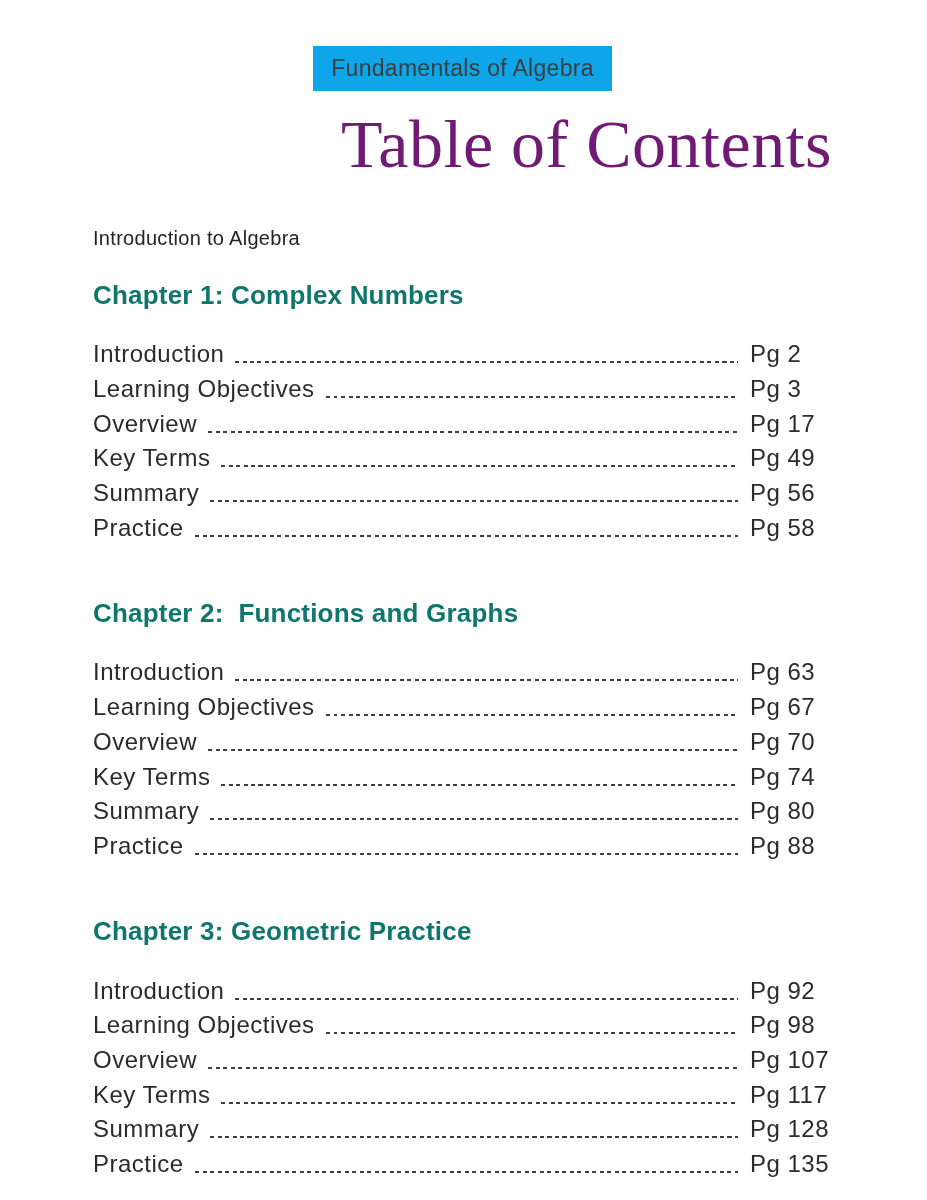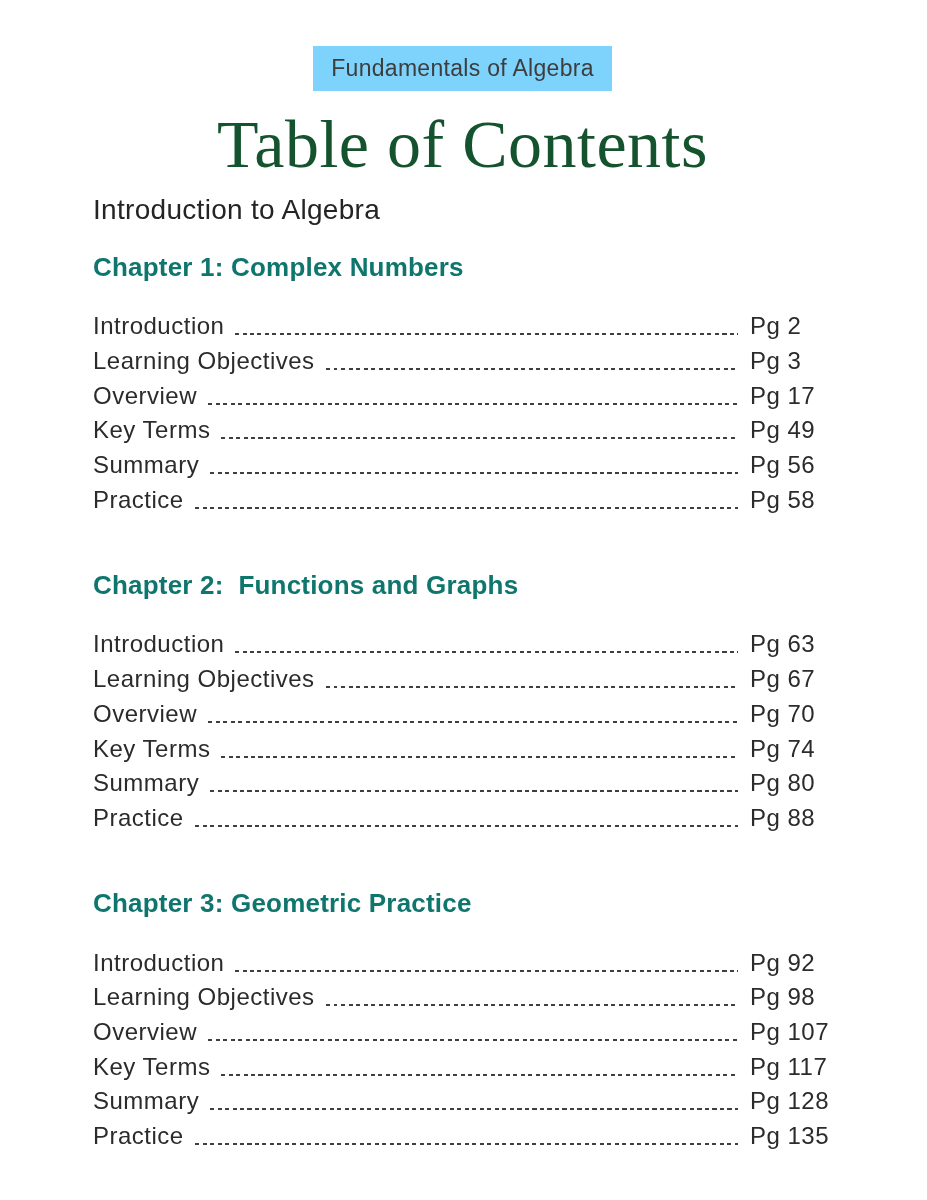--- a/index.html
+++ b/index.html
@@ -17,38 +17,39 @@
   .page {
     box-sizing: border-box;
     width: 927px;
     height: 1200px;
     padding: 0 95px 0 93px;
   }
   .badge {
     display: table;
     margin: 46px auto 0;
     padding: 9px 18px;
-    background: #7dd3fc;
+    background: #0ea5e9;
     font-size: 23px;
     letter-spacing: 0.3px;
     color: #3d3d3d;
     line-height: 27px;
   }
   .title {
-    margin: 14px 0 12px;
+    margin: 14px 0 0;
     font-family: "Liberation Serif", "DejaVu Serif", serif;
     font-weight: 400;
     font-size: 68px;
     line-height: 78px;
-    text-align: center;
-    color: #14532d;
+    text-align: right;
+    color: #701a75;
     letter-spacing: 0.5px;
   }
   .intro {
-    font-size: 28px;
+    margin-top: 40px;
+    font-size: 20px;
     line-height: 30px;
     color: #242424;
     letter-spacing: 0.3px;
   }
   .chapter-heading {
     font-size: 26px;
     font-weight: 700;
     line-height: 32px;
     color: #0f766e;
     margin: 26px 0 0;

